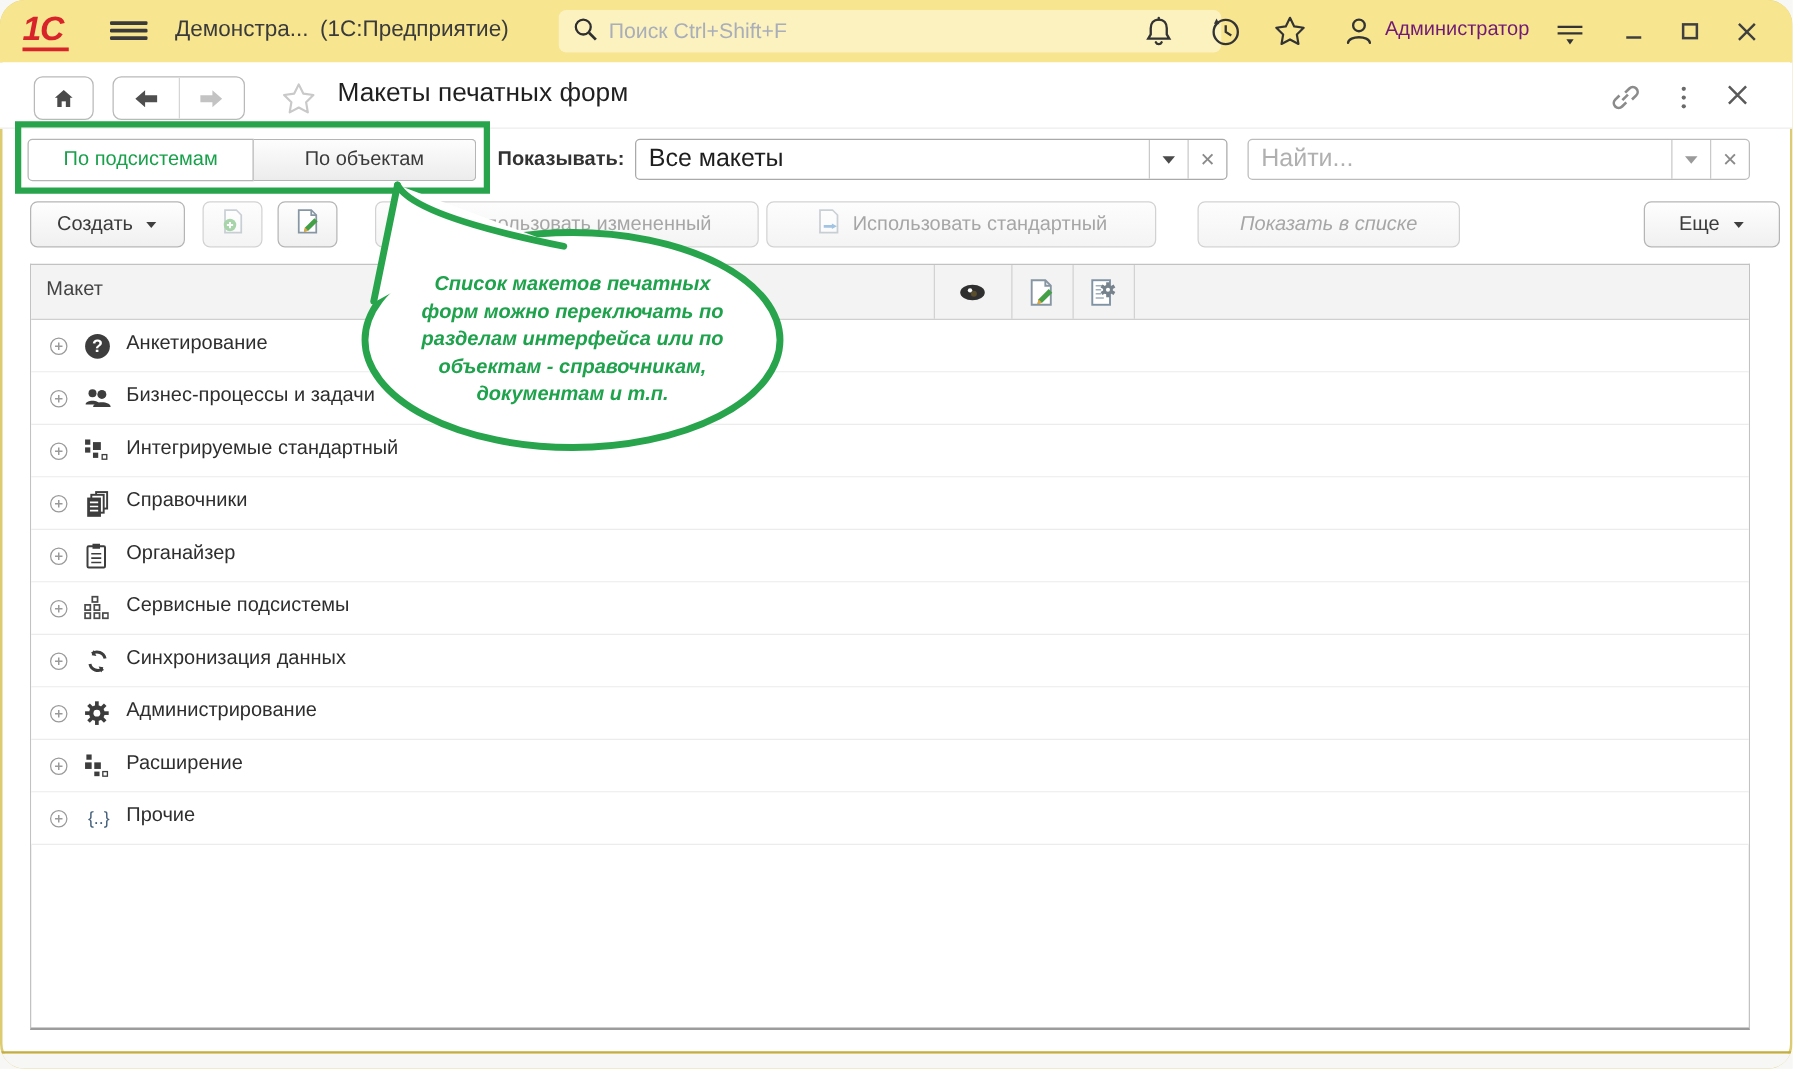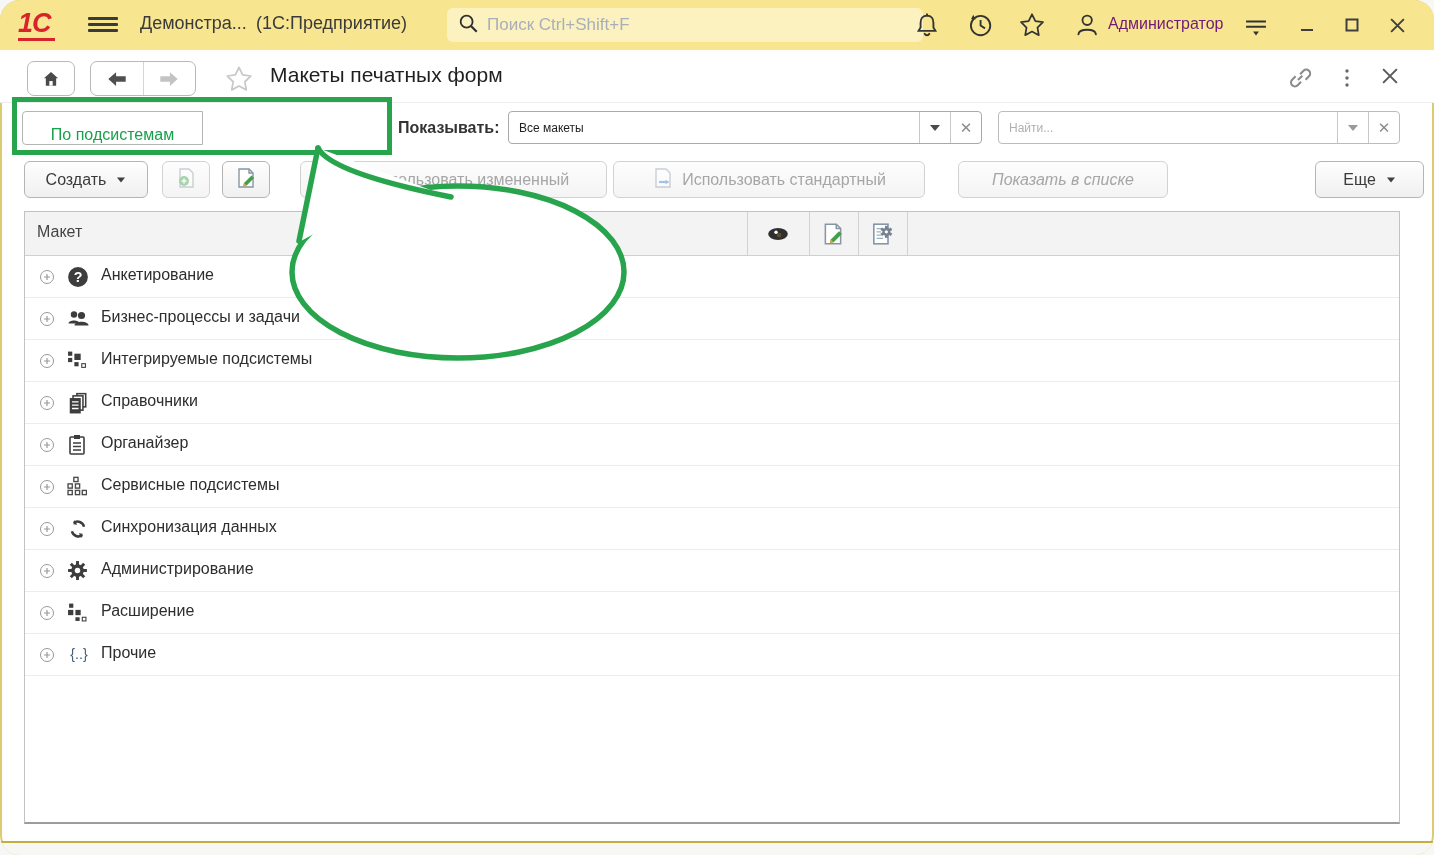--- a/index.html
+++ b/index.html
@@ -6,40 +6,40 @@
   *{box-sizing:border-box;font-family:"Liberation Sans","DejaVu Sans",sans-serif;}
   .window{position:relative;width:1434px;height:855px;background:#fff;overflow:hidden;
           outline:2px solid #ddcb72;outline-offset:-2px;border-radius:20px;}
   
   .topbar{position:absolute;left:0;top:0;right:0;height:50px;background:#f7e58f;display:flex;align-items:center;}
   .logo{position:absolute;left:18px;top:9px;font-size:27px;font-weight:800;font-style:italic;color:#d8232a;letter-spacing:-1px;border-bottom:3px solid #d8232a;line-height:29px;padding-right:4px;}
   .hamburger{position:absolute;left:88px;top:14px;width:30px;height:22px;cursor:pointer;}
   .hamburger i{display:block;height:3px;background:#3a3a3a;margin:3px 0;border-radius:1px;}
   .appname{position:absolute;left:140px;top:13px;font-size:18px;color:#3a3a3a;}
   .appbadge{position:absolute;left:256px;top:13px;font-size:18px;color:#3a3a3a;}
-  .gsearch{position:absolute;left:447px;top:8px;width:476px;height:34px;background:#fbf2c0;border-radius:6px;display:flex;align-items:center;padding:0 10px;cursor:text;}
+  .gsearch{position:absolute;left:447px;top:8px;width:530px;height:34px;background:#fbf2c0;border-radius:6px;display:flex;align-items:center;padding:0 10px;cursor:text;}
   .gsearch .ph{color:#a9aeb8;font-size:17px;margin-left:8px;}
   .tb-ic{position:absolute;top:11px;width:28px;height:28px;cursor:pointer;}
   .username{position:absolute;left:1108px;top:15px;font-size:16px;color:#701a75;cursor:pointer;}
   .winbtn{position:absolute;top:10px;width:30px;height:30px;display:flex;align-items:center;justify-content:center;cursor:pointer;color:#3f3f3f;}
   
   .navrow{position:absolute;left:0;top:50px;right:0;height:53px;background:#fff;border-bottom:1px solid #ededed;}
   .btn-sm{position:absolute;background:#fff;border:1px solid #b9b9b9;border-radius:7px;display:flex;align-items:center;justify-content:center;cursor:pointer;}
   .navgroup{position:absolute;left:90px;top:61px;width:106px;height:35px;border:1px solid #b9b9b9;border-radius:7px;display:flex;overflow:hidden;background:#fff;}
   .navgroup .half{flex:1;display:flex;align-items:center;justify-content:center;cursor:pointer;}
   .navgroup .half + .half{border-left:1px solid #d5d5d5;}
   .pagetitle{position:absolute;left:270px;top:63px;font-size:21px;color:#1f1f1f;}
   
-  .tab{position:absolute;top:111px;height:34px;border:1px solid #b5b5b5;display:flex;align-items:flex-end;justify-content:center;font-size:16px;cursor:pointer;}
+  .tab{position:absolute;top:111px;height:34px;border:1px solid #b5b5b5;display:flex;align-items:center;justify-content:center;font-size:16px;cursor:pointer;}
   .tab.active{background:#fff;color:#18a04b;border-right:1px solid #b5b5b5;border-radius:4px 0 0 4px;z-index:2;}
   .tab.inactive{background:linear-gradient(#fdfdfd,#ececec);color:#3a3a3a;border-radius:0 4px 4px 0;border-left:none;}
   .greenrect{position:absolute;left:12px;top:97px;width:380px;height:58px;border:5px solid #28a44d;z-index:15;pointer-events:none;}
   .lbl{position:absolute;font-size:16px;color:#333;font-weight:bold;}
   .combo{position:absolute;top:111px;height:33px;background:#fff;border:1px solid #a9a9a9;border-radius:4px;display:flex;align-items:stretch;}
-  .combo .val{flex:1;display:flex;align-items:center;padding-left:10px;font-size:12px;color:#1e1e1e;cursor:text;text-align:center;}
+  .combo .val{flex:1;display:flex;align-items:center;padding-left:10px;font-size:20px;color:#1e1e1e;cursor:text;text-align:center;}
   .combo .val.placeholder{color:#b0b0b0;}
   .combo .cbtn{width:31px;border-left:1px solid #c9c9c9;display:flex;align-items:center;justify-content:center;cursor:pointer;}
   .caret{width:0;height:0;border-left:5px solid transparent;border-right:5px solid transparent;border-top:6px solid #4a4a4a;}
   .caret.gray{border-top-color:#9a9a9a;}
   .xmark{font-size:15px;color:#8a8a8a;}
   .combo.disabled{border-color:#bcbcbc;}
   
   .tbtn{position:absolute;top:161px;height:37px;background:linear-gradient(#fefefe,#f0f0f0);border:1px solid #b5b5b5;border-radius:6px;display:flex;align-items:center;justify-content:center;font-size:16px;color:#3b3b3b;cursor:pointer;gap:8px;padding:0 12px;}
   .tbtn.disabled{color:#a6a6a6;border-color:#d2d2d2;background:linear-gradient(#fdfdfd,#f4f4f4);}
   .tbtn.disabled svg{opacity:.5;}
@@ -175,20 +175,23 @@
       </svg>
   </div>
   <div style="position:absolute;left:1380px;top:66px;width:20px;height:20px;">
     <svg width="20" height="20" viewBox="0 0 16 16">
         <path d="M2.5 2.5l11 11M13.5 2.5l-11 11" stroke="#5a5a5a" stroke-width="1.6"></path>
       </svg>
   </div>
 
   <div class="tab active" style="left:22px;width:181px;">
     <span>По подсистемам</span>
+  </div>
+  <div class="tab inactive" style="left:203px;width:178px;">
+    <span>По объектам</span>
   </div>
   <div class="greenrect"></div>
 
   <div class="lbl" style="left:398px;top:119px;">Показывать:</div>
   <div class="combo" style="left:508px;width:474px;">
     <div class="val">Все макеты</div>
     <div class="cbtn">
         <span class="caret"></span>
       </div>
     <div class="cbtn">
@@ -330,21 +333,21 @@
               <path d="M8 5v6M5 8h6" stroke="#9a9a9a" stroke-width="1.2"></path>
             </svg>
       </span>
       <span class="ric"><svg width="20" height="20" viewBox="0 0 19 18">
               <rect x="1" y="1" width="4" height="4" fill="#3d3d3d"></rect>
               <rect x="1" y="7" width="4" height="4" fill="#3d3d3d"></rect>
               <rect x="7" y="3" width="6" height="6" fill="#3d3d3d"></rect>
               <rect x="7" y="11" width="4" height="4" fill="#3d3d3d"></rect>
               <rect x="14" y="12.5" width="3.5" height="3.5" fill="none" stroke="#3d3d3d"></rect>
             </svg></span>
-      <span class="rlabel">Интегрируемые подсистемы</span>
+      <span class="rlabel">Интегрируемые стандартный</span>
     </div>
         <div class="trow">
       <span class="exp">
         <svg width="16" height="16" viewBox="0 0 16 16">
               <circle cx="8" cy="8" r="6.5" fill="#fff" stroke="#9a9a9a"></circle>
               <path d="M8 5v6M5 8h6" stroke="#9a9a9a" stroke-width="1.2"></path>
             </svg>
       </span>
       <span class="ric"><svg width="22" height="22" viewBox="0 0 20 20">
               <rect x="9" y="1.5" width="8" height="12" fill="#fff" stroke="#3d3d3d" stroke-width="1.4"></rect>
@@ -449,16 +452,21 @@
     </div>
       </div>
   </div>
 
   <svg class="bubble-svg" style="left:270px;top:140px;" width="390" height="240" viewBox="270 140 390 240">
     <ellipse cx="458" cy="272" rx="166" ry="86" fill="#fff" stroke="#28a44d" stroke-width="5.5"></ellipse>
     <path d="M318 148 L299 242 Q360 206 452 198 Z" fill="#fff"></path>
     <path d="M318 148 L299 241" fill="none" stroke="#28a44d" stroke-width="5.5" stroke-linecap="round"></path>
     <path d="M318 148 Q331 173 451 197" fill="none" stroke="#28a44d" stroke-width="5.5" stroke-linecap="round"></path>
   </svg>
+  <div class="bubble-text">Список макетов печатных
+форм можно переключать по
+разделам интерфейса или по
+объектам - справочникам,
+документам и т.п.</div>
 
   <div class="bottomline"></div>
   <div class="belowwin"></div>
 </div>
 
 </body></html>

